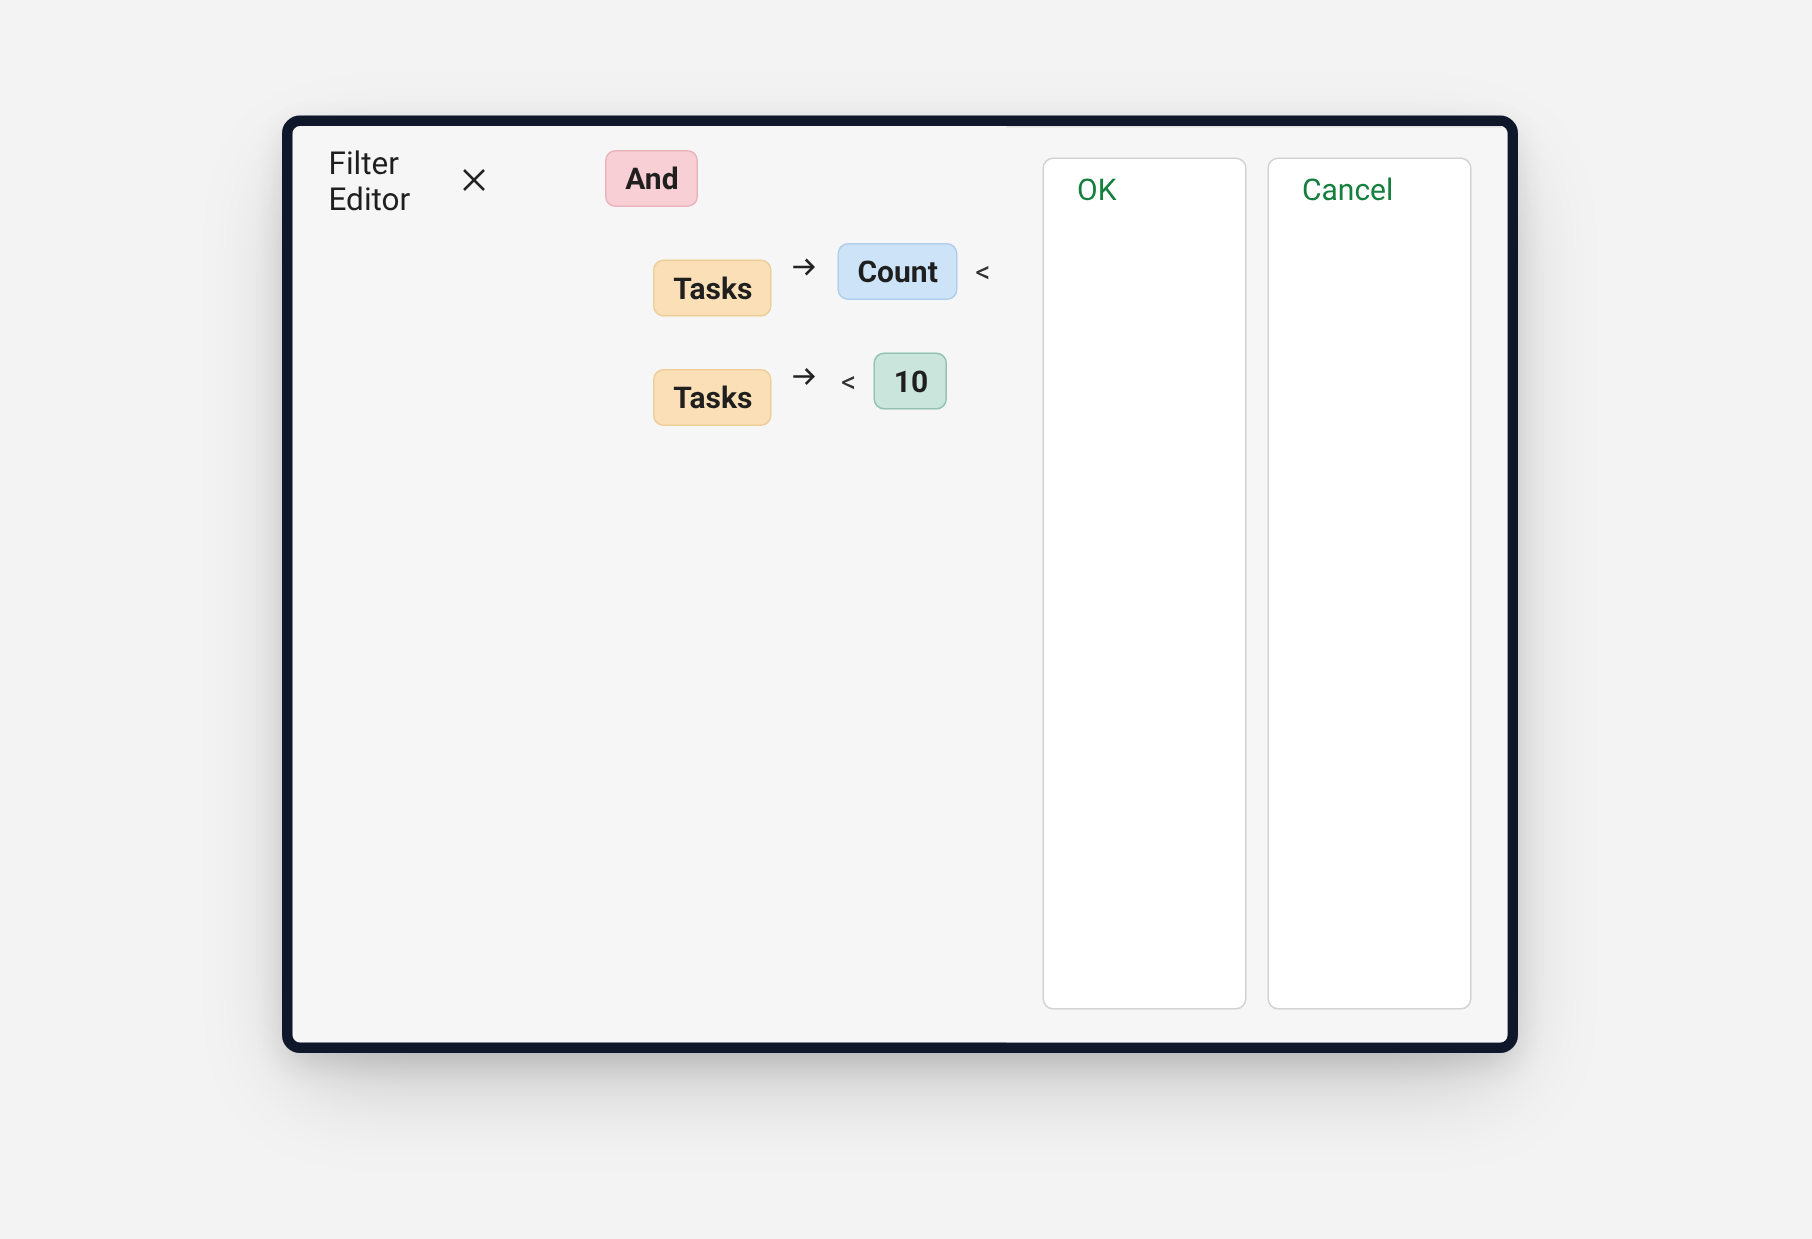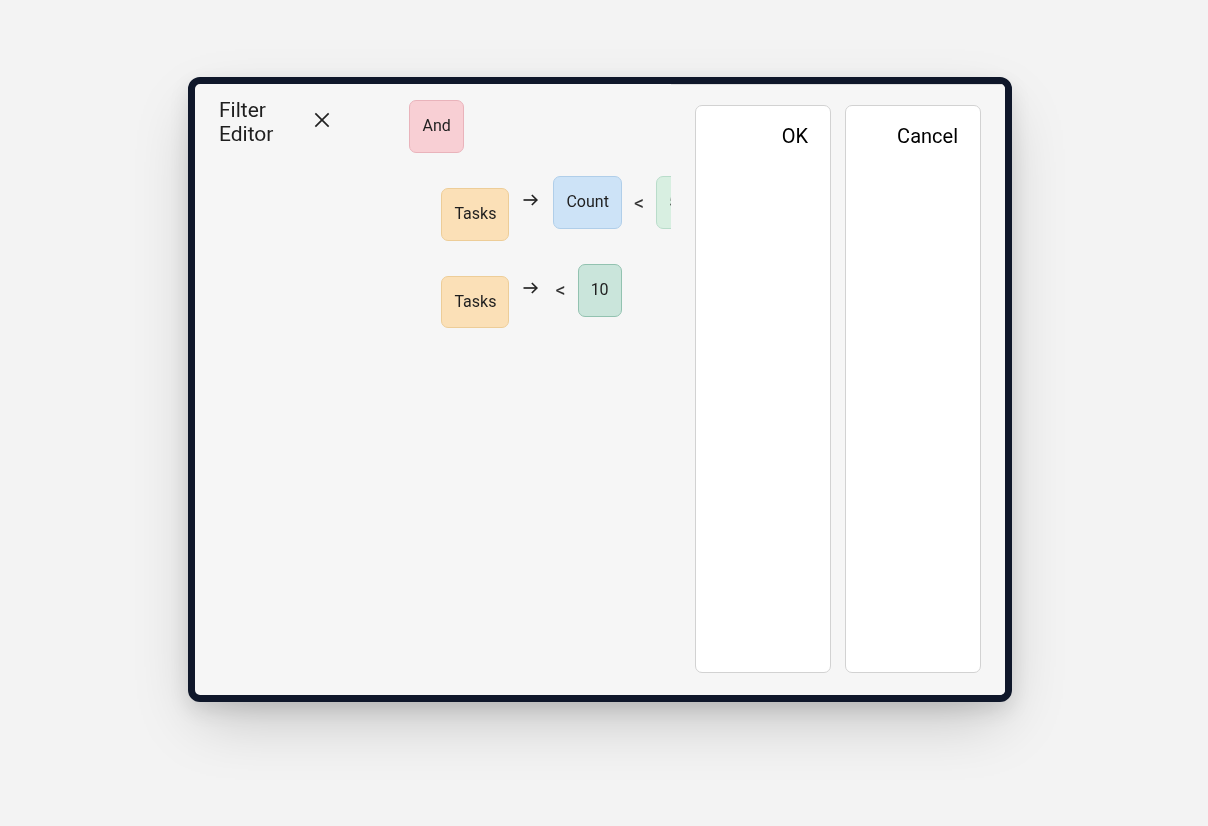--- a/index.html
+++ b/index.html
@@ -54,26 +54,27 @@
     align-items: center;
     gap: 10px;
     margin-bottom: 12px;
   }
   .indent-1 { padding-left: 26px; }
   .indent-2 { padding-left: 58px; }
 
   .pill {
     display: inline-flex;
     align-items: center;
-    padding: 15px 12px;
+    padding: 5px 12px;
     border-radius: 7px;
-    font-size: 16px;
+    font-size: 20px;
     line-height: 1.3;
     border: 1px solid transparent;
     cursor: pointer;
+    font-weight: bold;
   }
   .pill-group {
     display: inline-flex;
     align-items: stretch;
     border-radius: 7px;
     overflow: hidden;
   }
   .pill-group .pill {
     border-radius: 0;
     border-right-width: 0;
@@ -105,28 +106,28 @@
   .dialog-footer {
     border-top: 1px solid #dedede;
     padding: 20px 24px 22px 24px;
     display: flex;
     justify-content: flex-end;
     gap: 14px;
     background: #f6f6f6;
   }
   .btn {
     min-width: 136px;
-    padding: 18px 22px;
+    padding: 8px 22px;
     font-size: 20px;
     background: #ffffff;
     border: 1px solid #d2d2d2;
     border-radius: 7px;
     cursor: pointer;
-    text-align: right;
-    color: #000000;
+    text-align: left;
+    color: #15803d;
   }
 </style>
 </head>
 <body>
 
 <div class="dialog">
 
   <div class="dialog-header">
     <div class="dialog-title">Filter Editor</div>
     <div class="close-btn">

